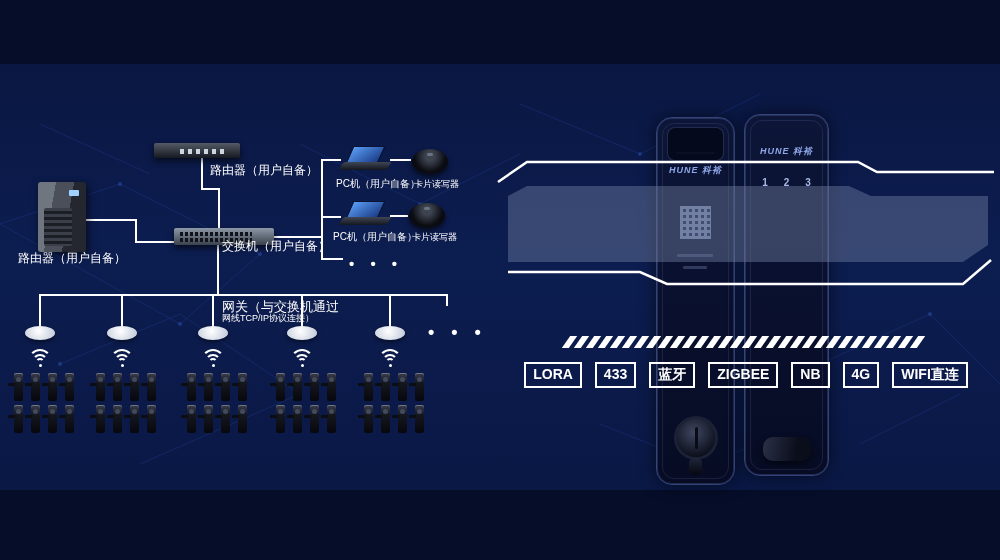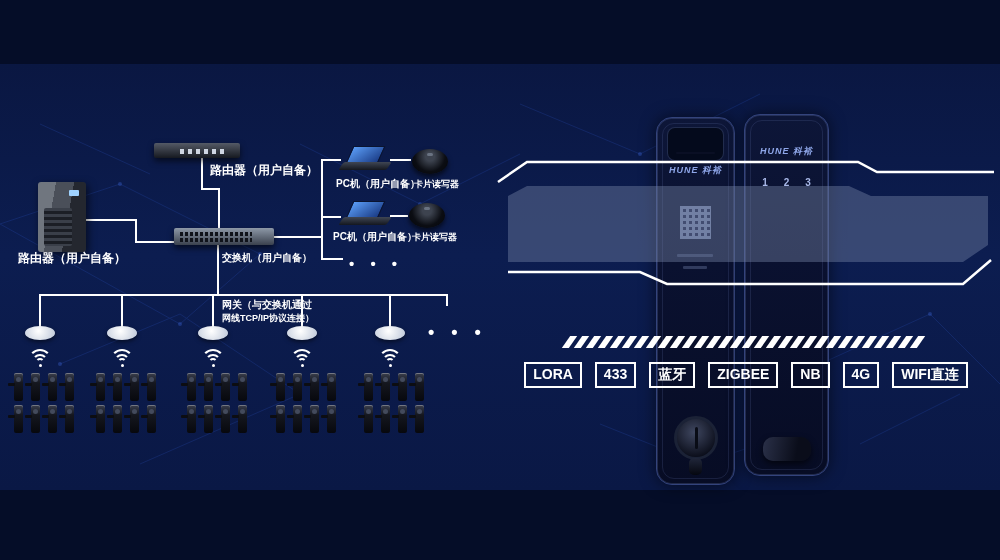--- a/index.html
+++ b/index.html
@@ -3,21 +3,21 @@
 <meta charset="utf-8">
 <style>
   html,body{margin:0;padding:0;background:#050d28;}
   #stage{position:relative;width:1000px;height:560px;overflow:hidden;
          font-family:"Liberation Sans","DejaVu Sans",sans-serif;background:#050d28;}
   
   #band{position:absolute;left:0;top:64px;width:1000px;height:426px;
         background:linear-gradient(180deg,#0a1742 0%,#0c1d50 45%,#0a1845 100%);}
   .plexus{position:absolute;left:0;top:64px;width:1000px;height:426px;pointer-events:none;}
   
-  .lbl{position:absolute;color:#fff;font-weight:bold;white-space:nowrap;}
+  .lbl{position:absolute;color:#fff;font-weight:normal;white-space:nowrap;}
   .h,.v{position:absolute;background:#fff;}
   .h{height:2px;} .v{width:2px;}
   .dots{position:absolute;color:#fff;font-weight:bold;letter-spacing:6px;}
   
   .server{position:absolute;left:38px;top:182px;width:48px;height:70px;border-radius:3px;
           background:linear-gradient(100deg,#70767f 0 30%,#4a4f59 30% 60%,#24272f 60%);
           box-shadow:2px 3px 8px rgba(0,0,0,.6);}
   .server::before{content:"";position:absolute;right:7px;top:8px;width:10px;height:6px;background:#9fd2ff;border-radius:1px;}
   .server::after{content:"";position:absolute;left:6px;top:26px;width:28px;height:38px;
           background:repeating-linear-gradient(180deg,#3a3f49 0 3px,#1b1e25 3px 6px);border-radius:2px;}
@@ -130,41 +130,41 @@
   <div class="h" style="left:40px;top:294px;width:408px"></div>
   <div class="v" style="left:446px;top:294px;height:12px"></div>
 
   <div class="server"></div>
   <div class="lbl" style="left:18px;top:250px;font-size:12px">路由器（用户自备）</div>
 
   <div class="routerdev"></div>
   <div class="lbl" style="left:210px;top:162px;font-size:12px">路由器（用户自备）</div>
 
   <div class="switchdev"></div>
-  <div class="lbl" style="left:222px;top:251px;font-size:10px">交换机（用户自备）</div>
+  <div class="lbl" style="left:222px;top:238px;font-size:12px">交换机（用户自备）</div>
 
   <div class="laptop" style="left:341px;top:146px">
       <i class="scr"></i>
       <i class="base"></i>
     </div>
   <div class="reader" style="left:412px;top:149px"></div>
   <div class="lbl" style="left:336px;top:177px;font-size:10px">PC机（用户自备）</div>
   <div class="lbl" style="left:414px;top:178px;font-size:9px">卡片读写器</div>
 
   <div class="laptop" style="left:341px;top:201px">
       <i class="scr"></i>
       <i class="base"></i>
     </div>
   <div class="reader" style="left:409px;top:203px"></div>
   <div class="lbl" style="left:333px;top:230px;font-size:10px">PC机（用户自备）</div>
   <div class="lbl" style="left:412px;top:231px;font-size:9px">卡片读写器</div>
 
   <div class="dots" style="left:349px;top:255px;font-size:15px">• • •</div>
 
-  <div class="lbl" style="left:222px;top:298px;font-size:10px">网关（与交换机通过</div>
+  <div class="lbl" style="left:222px;top:298px;font-size:13px">网关（与交换机通过</div>
   <div class="lbl" style="left:222px;top:312px;font-size:9px">网线TCP/IP协议连接）</div>
 
   <div id="gwlayer">
       <div class="v" style="left:39px;top:294px;height:34px"></div>
       <div class="gateway" style="left:25px;top:326px"></div>
       <div class="wifi" style="left:28px;top:349px">
         <i class="a1"></i>
         <i class="a2"></i>
         <i class="a3"></i>
         <b></b>

